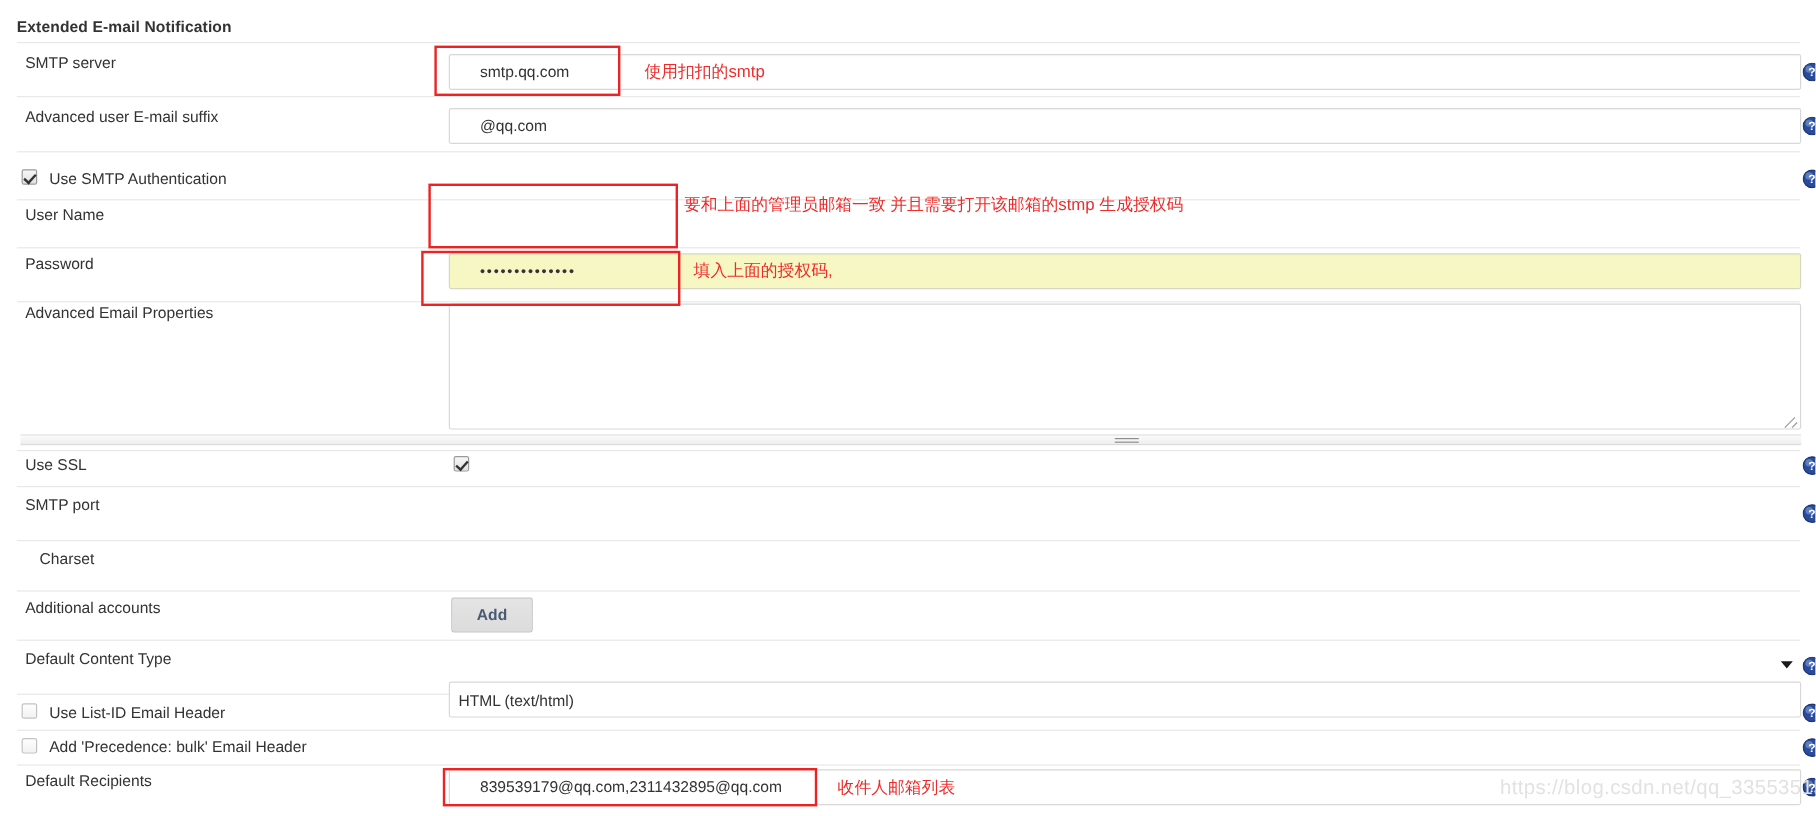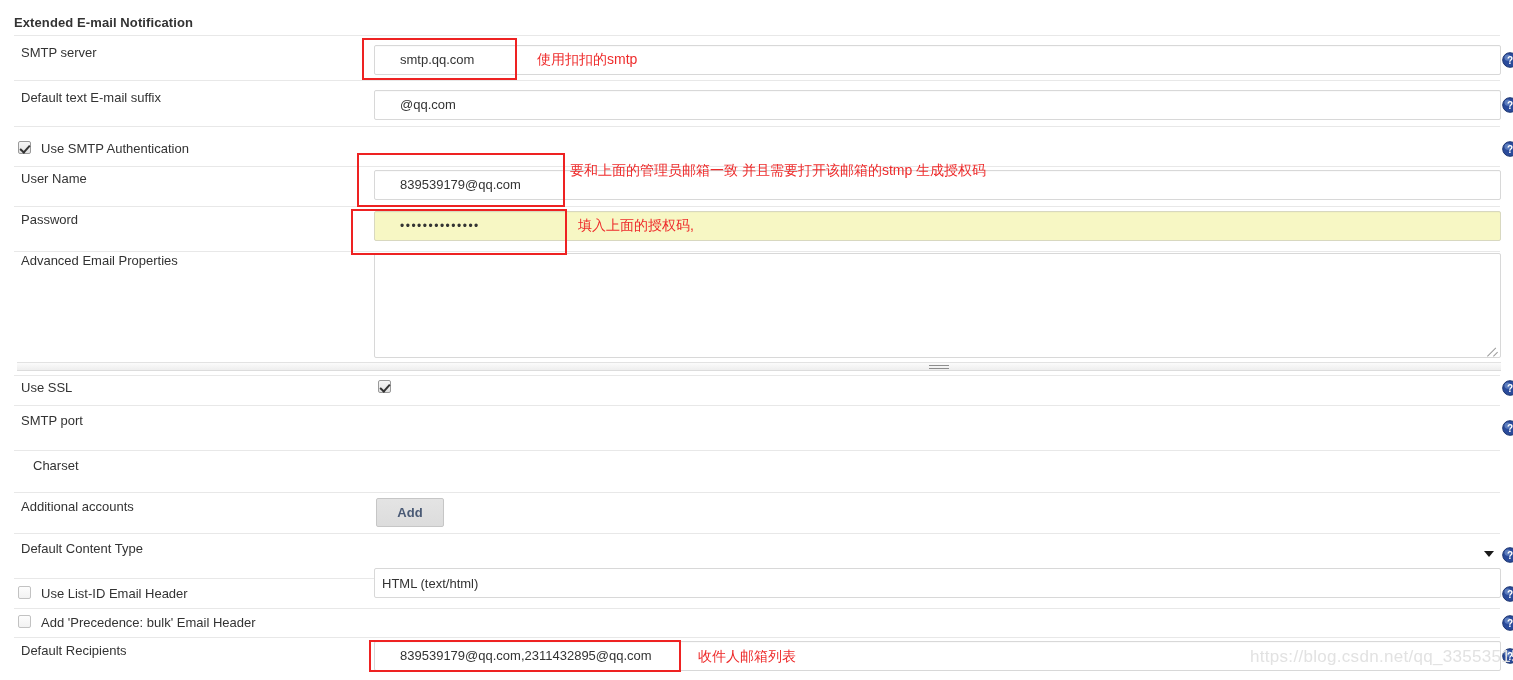--- a/index.html
+++ b/index.html
@@ -260,42 +260,41 @@
   <div class="label" style="left:21px; top:45px;">SMTP server</div>
   <input class="txt" style="left: 374px; top: 45px; width: 1127px;" value="smtp.qq.com">
   <span class="help" style="left:1502px; top:52px;">
     <svg width="16" height="16" viewBox="0 0 16 16">
       <circle cx="8" cy="8" r="7.3" fill="#2a4b9b" stroke="#1d3570" stroke-width="1"></circle>
       <circle cx="5.6" cy="5.6" r="3.1" fill="#6d8ec9" opacity="0.75"></circle>
       <text x="8" y="11.6" font-size="10" font-family="Liberation Sans, sans-serif" font-weight="bold" fill="#ffffff" text-anchor="middle">?</text>
     </svg>
   </span>
 
-  <div class="label" style="left:21px; top:90px;">Default text E-mail suffix</div>
+  <div class="label" style="left:21px; top:90px;">Advanced user E-mail suffix</div>
   <input class="txt" style="left: 374px; top: 90px; width: 1127px;" value="@qq.com">
   <span class="help" style="left:1502px; top:97px;">
     <svg width="16" height="16" viewBox="0 0 16 16">
       <circle cx="8" cy="8" r="7.3" fill="#2a4b9b" stroke="#1d3570" stroke-width="1"></circle>
       <circle cx="5.6" cy="5.6" r="3.1" fill="#6d8ec9" opacity="0.75"></circle>
       <text x="8" y="11.6" font-size="10" font-family="Liberation Sans, sans-serif" font-weight="bold" fill="#ffffff" text-anchor="middle">?</text>
     </svg>
   </span>
 
   <span class="cbox on" style="left:18px; top:141px;"></span>
   <div class="label" style="left:41px; top:141px;">Use SMTP Authentication</div>
   <span class="help" style="left:1502px; top:141px;">
     <svg width="16" height="16" viewBox="0 0 16 16">
       <circle cx="8" cy="8" r="7.3" fill="#2a4b9b" stroke="#1d3570" stroke-width="1"></circle>
       <circle cx="5.6" cy="5.6" r="3.1" fill="#6d8ec9" opacity="0.75"></circle>
       <text x="8" y="11.6" font-size="10" font-family="Liberation Sans, sans-serif" font-weight="bold" fill="#ffffff" text-anchor="middle">?</text>
     </svg>
   </span>
 
   <div class="label" style="left:21px; top:171px;">User Name</div>
-  <input class="txt" style="left: 374px; top: 170px; width: 1127px;" value="839539179@qq.com">
 
   <div class="label" style="left:21px; top:212px;">Password</div>
   <input class="txt autofill pwd" style="left: 374px; top: 211px; width: 1127px;" value="••••••••••••••">
 
   <div class="label" style="left:21px; top:253px;">Advanced Email Properties</div>
   <textarea class="area" style="left: 374px; top: 253px; width: 1127px; height: 105px;"></textarea>
   <span class="area-resize" style="left:1487px; top:345px;"></span>
 
   <div class="splitter" style="left:17px; top:362px; width:1484px; height:9px;">
     <span class="splitter-grip" style="left:912px; top:2px;">

